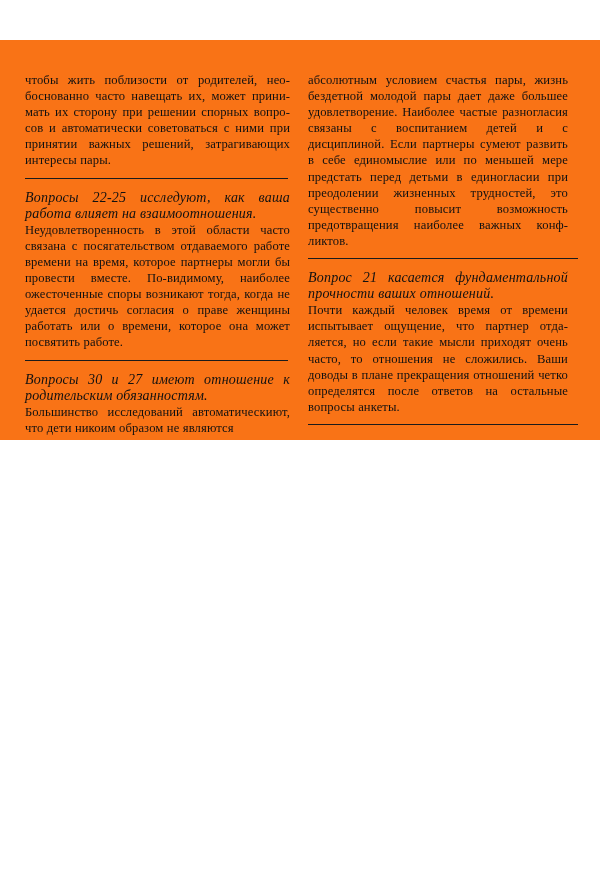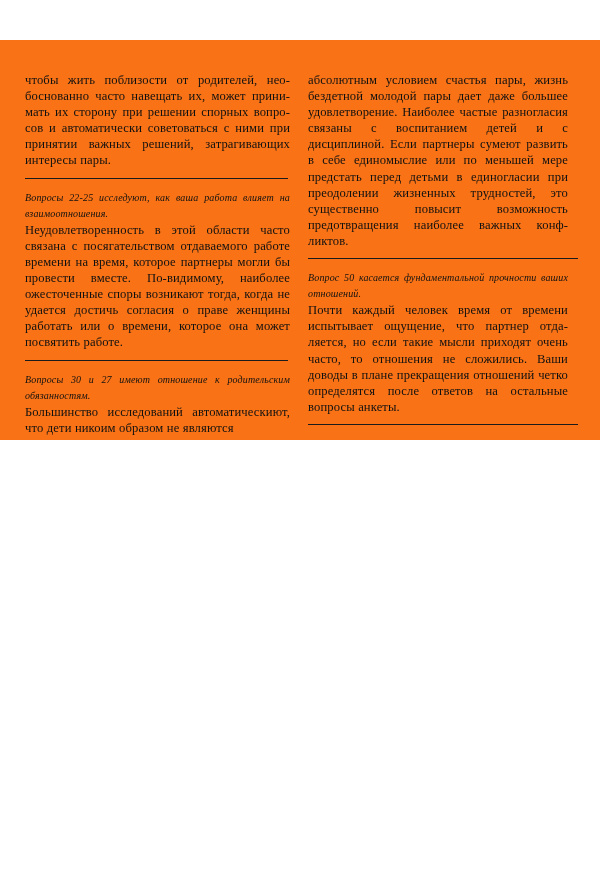--- a/index.html
+++ b/index.html
@@ -56,21 +56,21 @@
     font-size: 12.6px;
     line-height: 16.1px;
     letter-spacing: 0.01em;
     word-spacing: 0.01em;
     hyphens: manual;
   }
 
   .heading {
     margin: 0;
     font-style: italic;
-    font-size: 10px;
+    font-size: 14px;
     line-height: 16.1px;
     text-align: justify;
     text-justify: inter-word;
     letter-spacing: 0.015em;
     font-weight: 400;
   }
 
   .rule {
     border: 0;
     border-top: 1.4px solid #1b1b1b;
@@ -126,21 +126,21 @@
     </div>
 
     <div class="col col-right">
 
       <p class="para">абсолютным условием счастья пары, жизнь бездетной молодой пары дает даже боль­шее удовлетворение. Наиболее частые раз­ногласия связаны с воспитанием детей и с дисциплиной. Если партнеры сумеют раз­вить в себе единомыслие или по меньшей мере предстать перед детьми в единогласии при преодолении жизненных трудностей, это существенно повысит возможность предотвращения наиболее важных конф­ликтов.</p>
 
       <div class="sp-before-rule"></div>
       <hr class="rule rule-right">
       <div class="sp-after-rule"></div>
 
-      <p class="heading">Вопрос 50 касается фундаментальной прочности ваших отношений.</p>
+      <p class="heading">Вопрос 21 касается фундаментальной прочности ваших отношений.</p>
       <p class="para">Почти каждый человек время от времени испытывает ощущение, что партнер отда­ляется, но если такие мысли приходят очень часто, то отношения не сложились. Ваши доводы в плане прекращения отно­шений четко определятся после ответов на остальные вопросы анкеты.</p>
 
       <div class="sp-before-rule"></div>
       <hr class="rule rule-right">
     </div>
 
   </div>
 
   <div class="blank-bottom"></div>
 </div>

